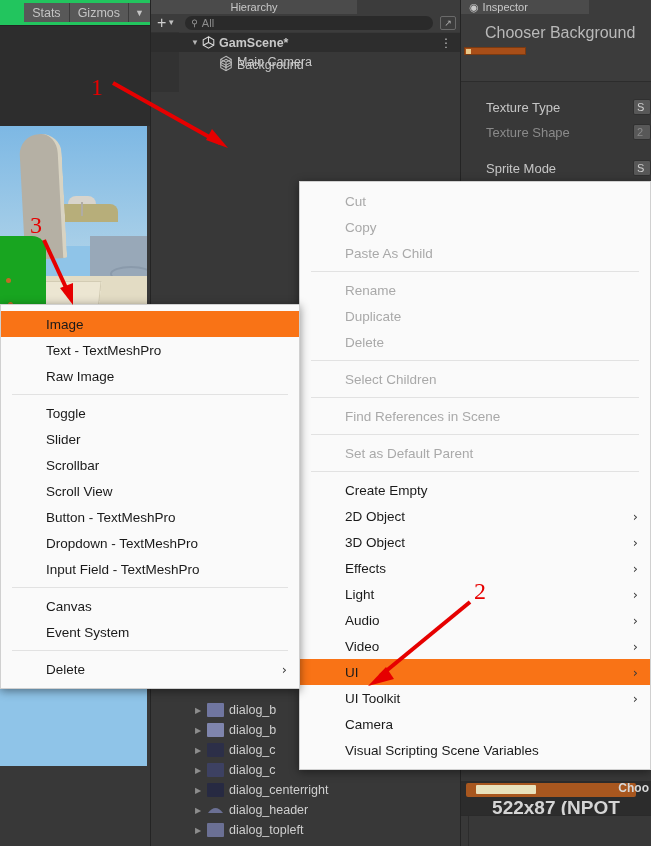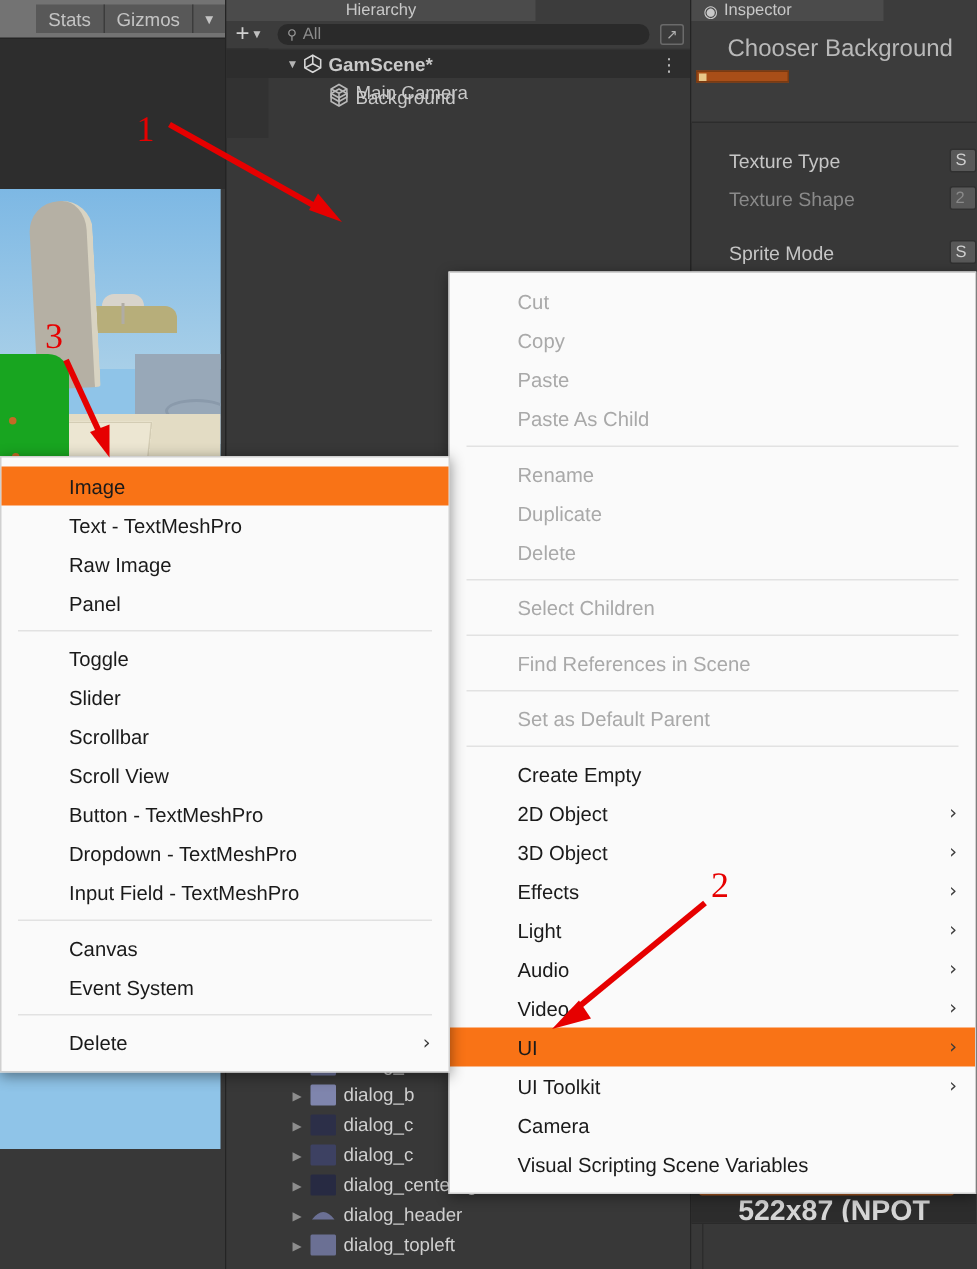--- a/index.html
+++ b/index.html
@@ -10,21 +10,21 @@
     position:relative;
     -webkit-font-smoothing:antialiased;
   }
 
   
   .panel { position:absolute; }
 
   
   #scene-toolbar {
     left:0; top:0; width:150px; height:26px;
-    background:#737373;
+    background:#22c55e;
     border-bottom:1px solid #242424;
     display:flex; align-items:center; justify-content:flex-end;
   }
   .tb-btn {
     height:19px; padding:0 8px;
     background:#585858;
     color:#c4c4c4; font-size:12.5px;
     display:flex; align-items:center;
     border-right:1px solid #3c3c3c;
   }
@@ -422,23 +422,20 @@
 </div>
 
 <div id="ctx-main" class="ctx-menu">
   <div class="ctx-item disabled">
       <span>Cut</span>
     </div>
   <div class="ctx-item disabled">
       <span>Copy</span>
     </div>
   <div class="ctx-item disabled">
-      <span>Paste</span>
-    </div>
-  <div class="ctx-item disabled">
       <span>Paste As Child</span>
     </div>
   <div class="ctx-sep"></div>
   <div class="ctx-item disabled">
       <span>Rename</span>
     </div>
   <div class="ctx-item disabled">
       <span>Duplicate</span>
     </div>
   <div class="ctx-item disabled">
@@ -502,23 +499,20 @@
 
 <div id="ctx-sub" class="ctx-menu">
   <div class="ctx-item hl">
       <span>Image</span>
     </div>
   <div class="ctx-item">
       <span>Text - TextMeshPro</span>
     </div>
   <div class="ctx-item">
       <span>Raw Image</span>
-    </div>
-  <div class="ctx-item">
-      <span>Panel</span>
     </div>
   <div class="ctx-sep"></div>
   <div class="ctx-item">
       <span>Toggle</span>
     </div>
   <div class="ctx-item">
       <span>Slider</span>
     </div>
   <div class="ctx-item">
       <span>Scrollbar</span>

